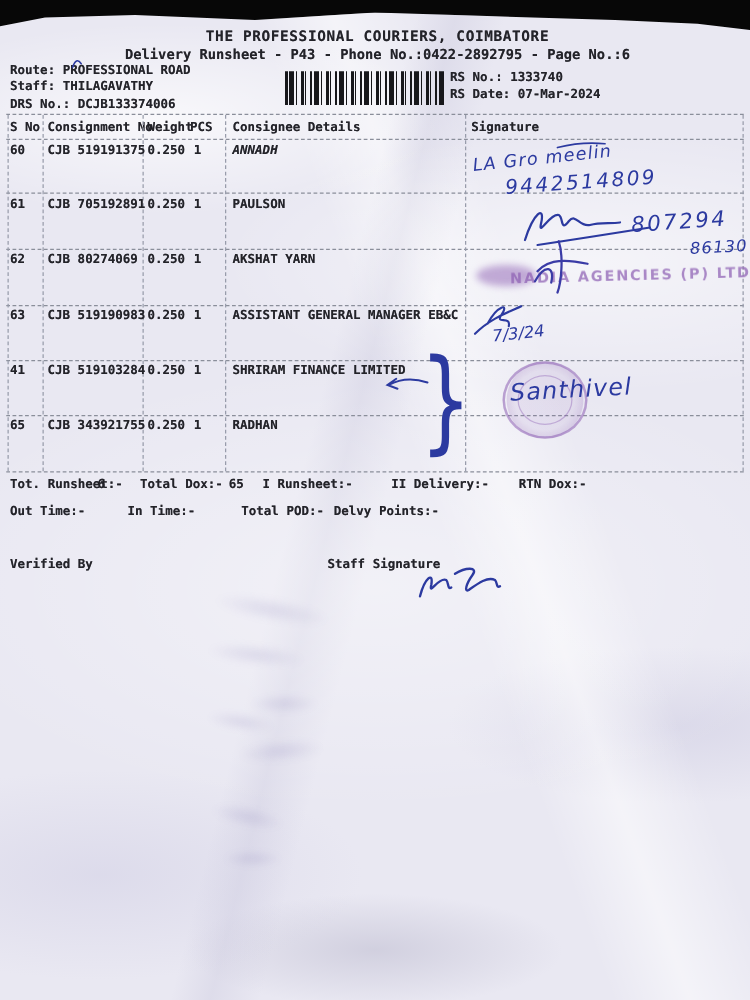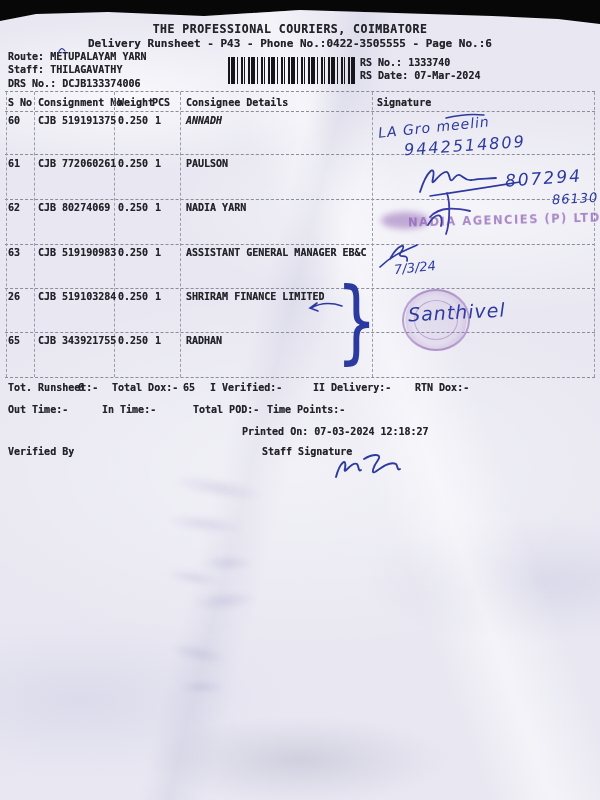--- a/index.html
+++ b/index.html
@@ -13,21 +13,21 @@
       radial-gradient(ellipse 420px 150px at 470px 210px, rgba(255,255,255,.55), transparent 70%),
       radial-gradient(ellipse 500px 240px at 300px 470px, rgba(255,255,255,.4), transparent 75%),
       linear-gradient(104deg, transparent 42%, rgba(203,201,222,.38) 46%, transparent 51%),
       linear-gradient(70deg, transparent 55%, rgba(255,255,255,.5) 62%, transparent 70%),
       radial-gradient(ellipse 260px 90px at 540px 580px, rgba(206,204,226,.55), transparent 70%),
       radial-gradient(ellipse 300px 120px at 80px 700px, rgba(208,206,228,.5), transparent 70%),
       radial-gradient(ellipse 200px 60px at 300px 760px, rgba(180,178,200,.45), transparent 75%);}
   .t{position:absolute;font-weight:700;font-size:10px;color:#232329;white-space:pre;
      text-shadow:0 0 .5px rgba(20,20,30,.55);}
   .sm{font-size:10px;}
-  .ctr{left:4px;width:572px;text-align:center;}
+  .ctr{left:16px;width:572px;text-align:center;}
   .hline{position:absolute;left:5px;width:590px;height:0;border-top:1px dashed #8a8e9a;}
   .vline{position:absolute;width:0;border-left:1px dashed #989cab;}
   .hw{position:absolute;font-family:"DejaVu Sans",sans-serif;font-style:italic;font-weight:400;
       white-space:pre;color:#2c3aa0;}
   .stamp-text{position:absolute;font-family:"DejaVu Sans",sans-serif;font-weight:700;
       color:#8d5fb3;opacity:.72;letter-spacing:1.5px;filter:blur(.4px);white-space:pre;}
   .smudge{position:absolute;border-radius:50%;filter:blur(3px);}
   .ghost{position:absolute;filter:blur(2.5px);opacity:.55;border-radius:50%;
       background:radial-gradient(ellipse at center, rgba(112,102,168,.28), transparent 70%);}
   #barcode{position:absolute;left:228px;top:57px;width:128px;height:27px;
@@ -41,23 +41,23 @@
   #brace{position:absolute;left:328px;top:274px;font-size:90px;font-weight:400;color:#2c3aa0;
       font-family:"DejaVu Sans",sans-serif;transform:scaleX(.72);line-height:1.05;}
   svg.overlay{position:absolute;left:0;top:0;pointer-events:none;}
 </style>
 </head>
 <body>
 
 <div id="paper">
 
   <div class="t ctr" style="top:22px;font-size:11.5px;letter-spacing:.5px">THE PROFESSIONAL COURIERS, COIMBATORE</div>
-  <div class="t ctr" style="top:37px;font-size:11px">Delivery Runsheet - P43 - Phone No.:0422-3505555 - Page No.:6</div>
+  <div class="t ctr" style="top:37px;font-size:11px">Delivery Runsheet - P43 - Phone No.:0422-2892795 - Page No.:6</div>
 
-  <div class="t" style="left:8px;top:51px"><span>Route:</span> <span>METUPALAYAM YARN</span></div>
+  <div class="t" style="left:8px;top:51px"><span>Route:</span> <span>PROFESSIONAL ROAD</span></div>
   <div class="t" style="left:8px;top:64px"><span>Staff:</span> <span>THILAGAVATHY</span></div>
   <div class="t" style="left:8px;top:78px"><span>DRS No.:</span> <span>DCJB133374006</span></div>
 
   <div id="barcode"></div>
 
   <div class="t" style="left:360px;top:57px"><span>RS No.:</span> <span>1333740</span></div>
   <div class="t" style="left:360px;top:70px"><span>RS Date:</span> <span>07-Mar-2024</span></div>
 
   <div id="table-host">
     <div class="t sm" style="left:8px;top:97px">S No</div>
@@ -79,35 +79,35 @@
       <div class="vline" style="left: 114px; top: 92px; height: 285px;"></div>
       <div class="vline" style="left: 180px; top: 92px; height: 285px;"></div>
       <div class="vline" style="left: 372px; top: 92px; height: 285px;"></div>
       <div class="vline" style="left: 594px; top: 92px; height: 285px;"></div>
       <div class="t sm" style="left: 8px; top: 115px;">60</div>
       <div class="t sm" style="left: 38px; top: 115px;">CJB 519191375</div>
       <div class="t sm" style="left: 118px; top: 115px;">0.250</div>
       <div class="t sm" style="left: 155px; top: 115px;">1</div>
       <div class="t sm" style="left: 186px; top: 115px; font-style: italic;">ANNADH</div>
       <div class="t sm" style="left: 8px; top: 158px;">61</div>
-      <div class="t sm" style="left: 38px; top: 158px;">CJB 772060261</div>
+      <div class="t sm" style="left: 38px; top: 158px;">CJB 705192891</div>
       <div class="t sm" style="left: 118px; top: 158px;">0.250</div>
       <div class="t sm" style="left: 155px; top: 158px;">1</div>
       <div class="t sm" style="left: 186px; top: 158px;">PAULSON</div>
       <div class="t sm" style="left: 8px; top: 202px;">62</div>
       <div class="t sm" style="left: 38px; top: 202px;">CJB 80274069</div>
       <div class="t sm" style="left: 118px; top: 202px;">0.250</div>
       <div class="t sm" style="left: 155px; top: 202px;">1</div>
-      <div class="t sm" style="left: 186px; top: 202px;">NADIA YARN</div>
+      <div class="t sm" style="left: 186px; top: 202px;">AKSHAT YARN</div>
       <div class="t sm" style="left: 8px; top: 247px;">63</div>
       <div class="t sm" style="left: 38px; top: 247px;">CJB 519190983</div>
       <div class="t sm" style="left: 118px; top: 247px;">0.250</div>
       <div class="t sm" style="left: 155px; top: 247px;">1</div>
       <div class="t sm" style="left: 186px; top: 247px;">ASSISTANT GENERAL MANAGER EB&amp;C</div>
-      <div class="t sm" style="left: 8px; top: 291px;">26</div>
+      <div class="t sm" style="left: 8px; top: 291px;">41</div>
       <div class="t sm" style="left: 38px; top: 291px;">CJB 519103284</div>
       <div class="t sm" style="left: 118px; top: 291px;">0.250</div>
       <div class="t sm" style="left: 155px; top: 291px;">1</div>
       <div class="t sm" style="left: 186px; top: 291px;">SHRIRAM FINANCE LIMITED</div>
       <div class="t sm" style="left: 8px; top: 335px;">65</div>
       <div class="t sm" style="left: 38px; top: 335px;">CJB 343921755</div>
       <div class="t sm" style="left: 118px; top: 335px;">0.250</div>
       <div class="t sm" style="left: 155px; top: 335px;">1</div>
       <div class="t sm" style="left: 186px; top: 335px;">RADHAN</div>
     </div>
@@ -125,30 +125,29 @@
 
   <div id="brace">}</div>
   <div id="round-stamp"></div>
   <div id="round-stamp-inner"></div>
   <div class="hw" style="left:408px;top:301px;font-size:19px;transform:rotate(-3deg);letter-spacing:1px">Santhivel</div>
 
   <div class="t sm" style="left:8px;top:382px">Tot. Runsheet:-</div>
   <div class="t sm" style="left:78px;top:382px">6</div>
   <div class="t sm" style="left:112px;top:382px">Total Dox:-</div>
   <div class="t sm" style="left:183px;top:382px">65</div>
-  <div class="t sm" style="left:210px;top:382px">I Verified:-</div>
+  <div class="t sm" style="left:210px;top:382px">I Runsheet:-</div>
   <div class="t sm" style="left:313px;top:382px">II Delivery:-</div>
   <div class="t sm" style="left:415px;top:382px">RTN Dox:-</div>
 
   <div class="t sm" style="left:8px;top:404px">Out Time:-</div>
   <div class="t sm" style="left:102px;top:404px">In Time:-</div>
   <div class="t sm" style="left:193px;top:404px">Total POD:-</div>
-  <div class="t sm" style="left:267px;top:404px">Time Points:-</div>
+  <div class="t sm" style="left:267px;top:404px">Delvy Points:-</div>
 
-  <div class="t sm" style="left:242px;top:426px">Printed On: 07-03-2024 12:18:27</div>
 
   <div class="t sm" style="left:8px;top:446px">Verified By</div>
   <div class="t sm" style="left:262px;top:446px">Staff Signature</div>
 
   <svg class="overlay" width="600" height="800" viewBox="0 0 600 800">
 
     <path d="M58,54 q3,-9 7,-3" stroke="#2c3aa0" stroke-width="1.2" fill="none" stroke-linecap="round"></path>
 
     <path d="M446,118 q20,-5 38,-3" stroke="#2c3aa0" stroke-width="1.4" fill="none" stroke-linecap="round"></path>
 

